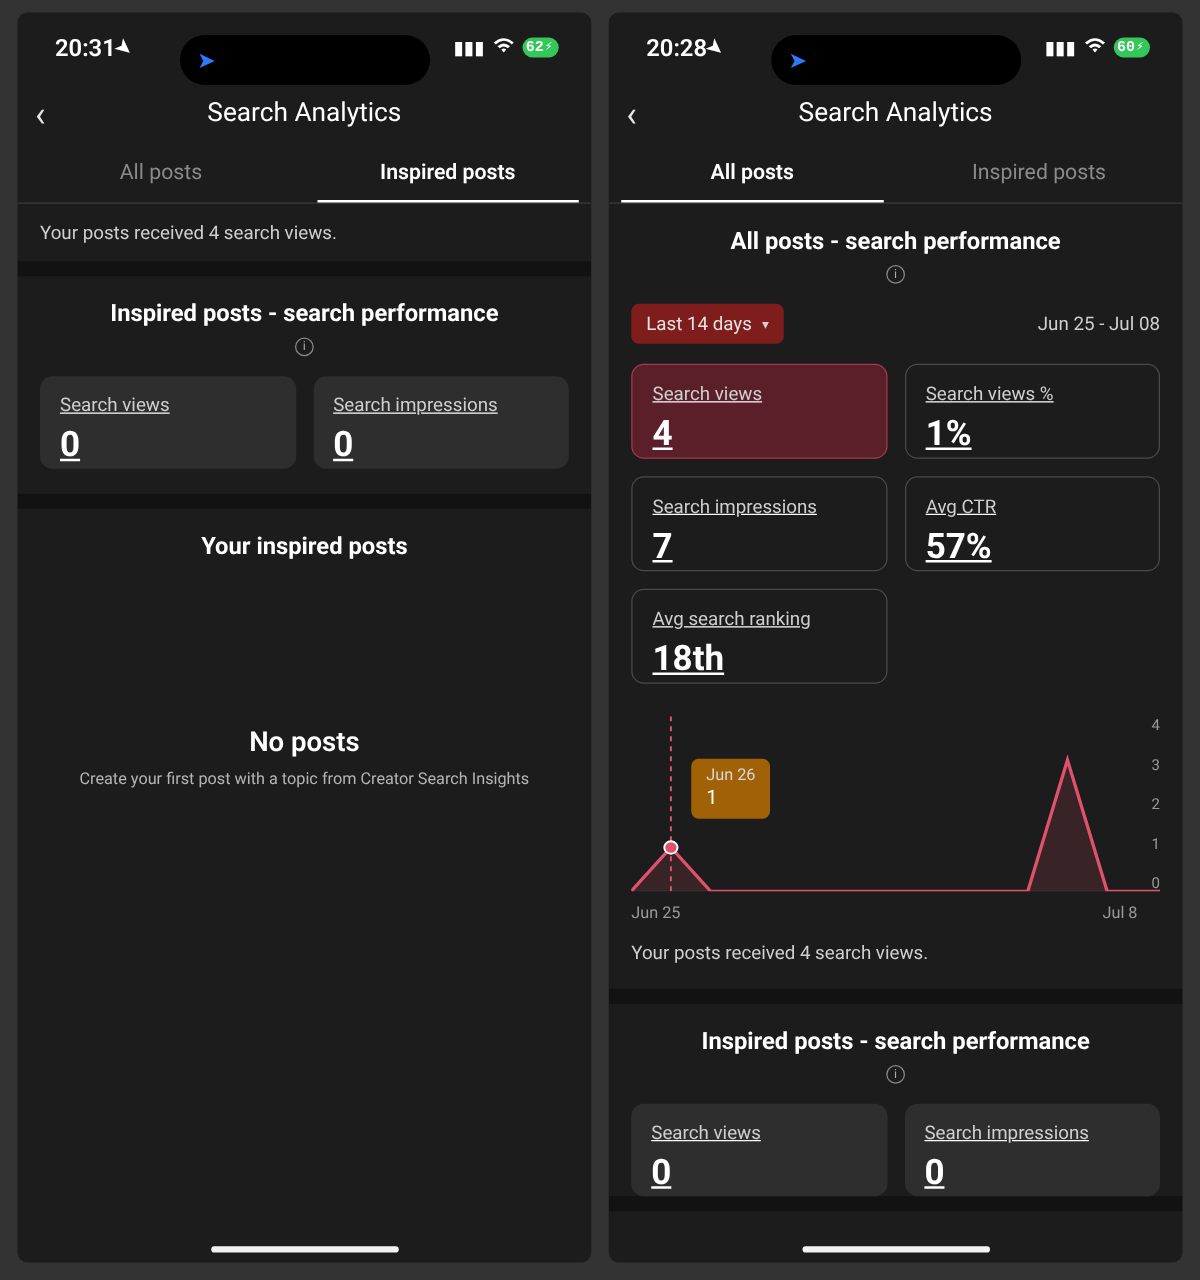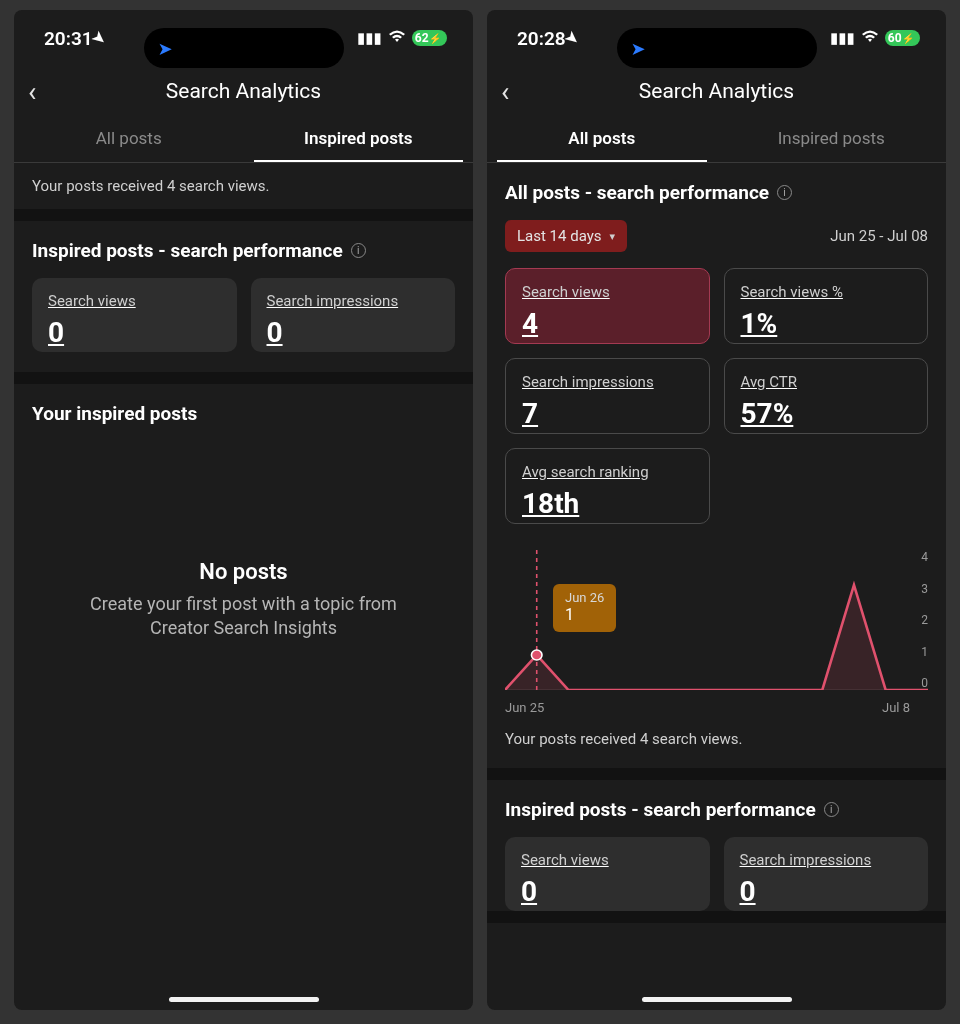--- a/index.html
+++ b/index.html
@@ -52,20 +52,21 @@
   .battery {
     background: #34c759;
     color: #fff;
     font-size: 12px;
     font-weight: 700;
     padding: 1px 5px 1px 3px;
     border-radius: 8px;
     display: flex;
     align-items: center;
     gap: 1px;
+    font-family: Liberation Mono, monospace;
   }
   .battery .bolt { font-size: 10px; }
   .navbar {
     display: flex;
     align-items: center;
     height: 50px;
     position: relative;
   }
   .back-btn {
     position: absolute;
@@ -115,20 +116,21 @@
     border-bottom: 12px solid #121212;
   }
   .section:last-child { border-bottom: none; }
   .section-title {
     font-size: 19px;
     font-weight: 700;
     display: flex;
     align-items: center;
     gap: 8px;
     margin-bottom: 16px;
+    flex-direction: column;
   }
   .info-icon {
     width: 15px; height: 15px;
     border: 1px solid #888;
     border-radius: 50%;
     display: inline-flex;
     align-items: center;
     justify-content: center;
     font-size: 10px;
     color: #aaa;
@@ -179,21 +181,21 @@
     background: #3d3d3d;
     font-weight: 600;
     color: #fff;
     border-radius: 10px;
   }
   .empty-state {
     text-align: center;
     padding: 120px 30px 0;
   }
   .empty-title { font-size: 22px; font-weight: 600; margin-bottom: 8px;}
-  .empty-sub { font-size: 18px; color: #b5b5b5; line-height: 1.35;}
+  .empty-sub { font-size: 13px; color: #b5b5b5; line-height: 1.35;}
   .home-indicator {
     position: absolute;
     bottom: 8px;
     left: 50%;
     transform: translateX(-50%);
     width: 150px;
     height: 5px;
     background: #f2f2f2;
     border-radius: 3px;
   }

